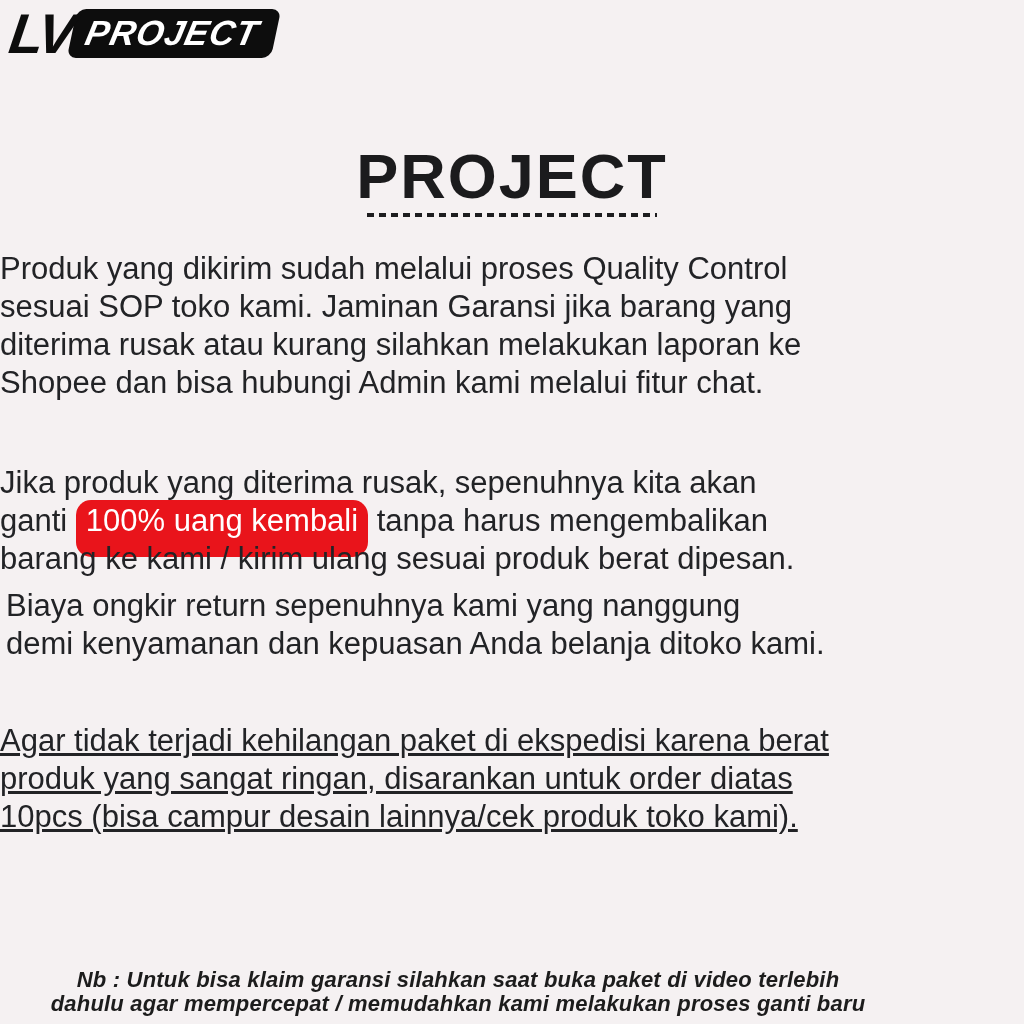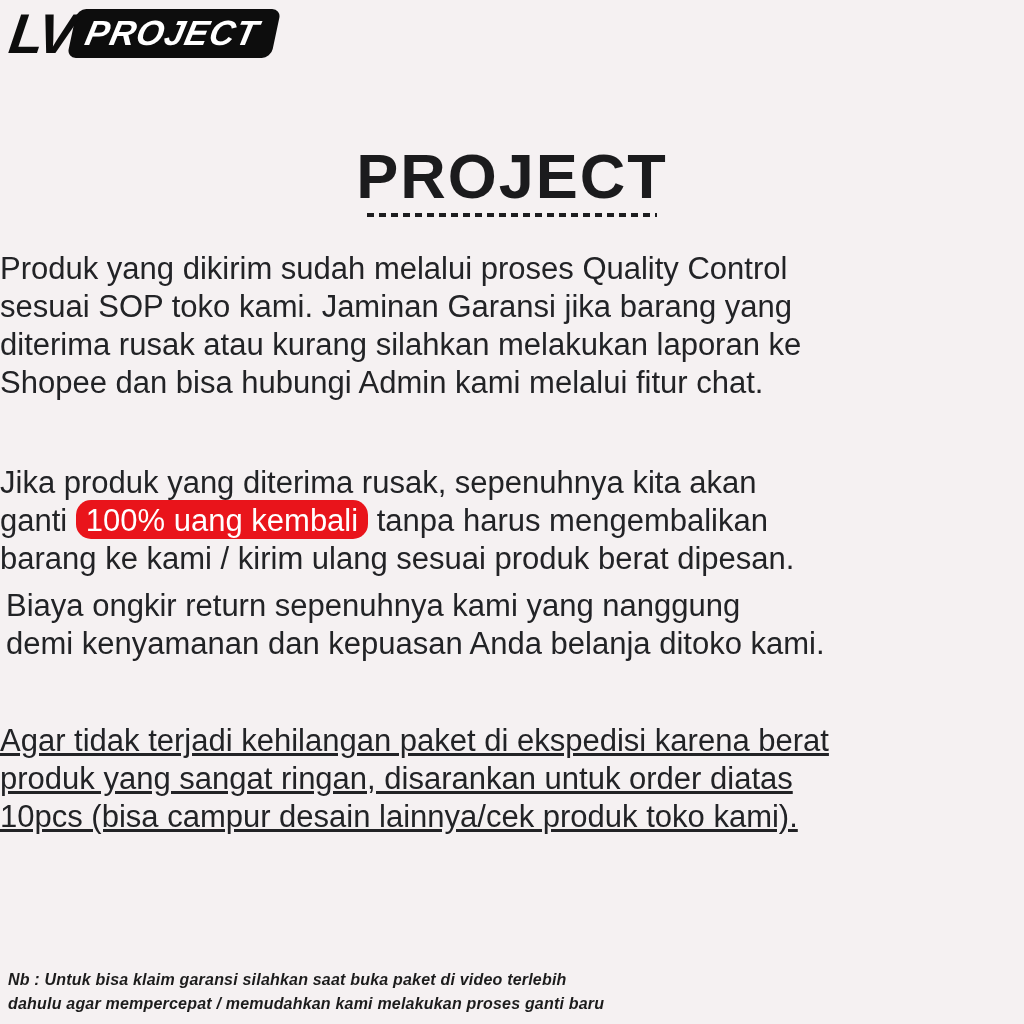--- a/index.html
+++ b/index.html
@@ -86,31 +86,31 @@
   }
   .para-1 { top: 250px; }
   .para-2 { top: 446px; margin-top: 18px; }
   .para-3 { top: 587px; margin-left: 6px; }
   .para-4 { top: 722px; text-decoration: underline; }
 
   .highlight-pill {
     background: #e9141b;
     color: #ffffff;
     border-radius: 15px;
-    padding: 3px 10px 1px 10px;
+    padding: 3px 10px 19px 10px;
   }
 
   
   .footnote {
     position: absolute;
     top: 968px;
     left: 8px;
     width: 900px;
-    text-align: left;
-    font-size: 16px;
+    text-align: center;
+    font-size: 22px;
     line-height: 24px;
     font-style: italic;
     font-weight: 700;
     white-space: pre-line;
     color: #1c1c1c;
     letter-spacing: 0.2px;
   }
 </style>
 </head>
 <body>

